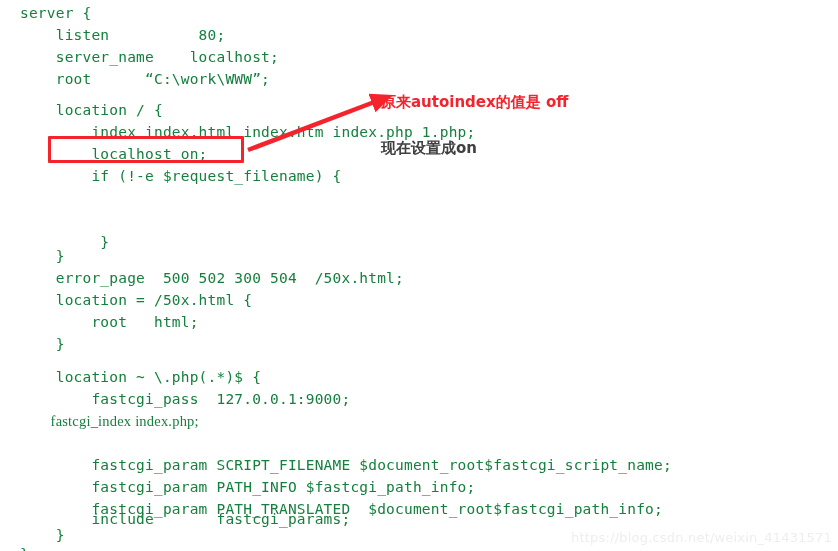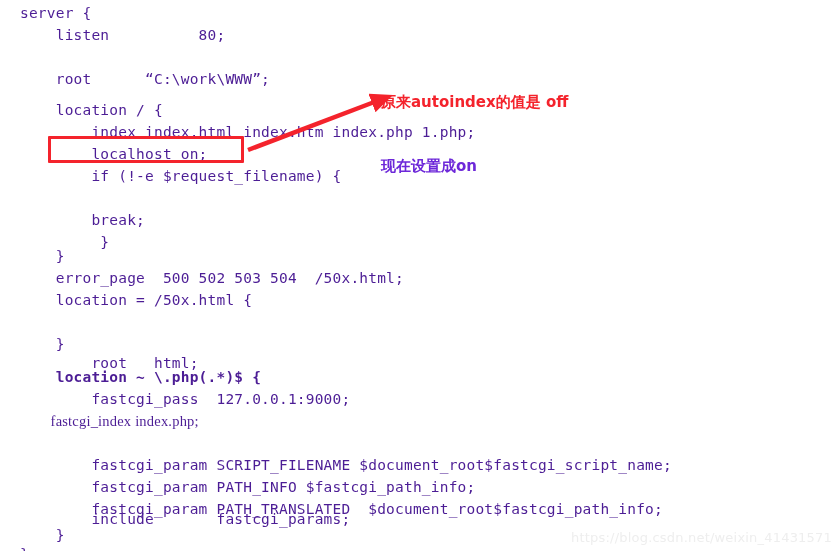--- a/index.html
+++ b/index.html
@@ -24,21 +24,21 @@
     padding: 0;
   }
 
   .code-line {
     position: absolute;
     left: 0;
     white-space: pre;
     font-family: "DejaVu Sans Mono", "Liberation Mono", monospace;
     font-size: 14.5px;
     line-height: 22px;
-    color: #4c1d95;
+    color: #15803d;
     letter-spacing: 0.2px;
   }
 
   
   #overlay {
     position: absolute;
     left: 0;
     top: 0;
     width: 838px;
     height: 551px;
@@ -73,33 +73,33 @@
     letter-spacing: 0.2px;
     white-space: pre;
   }
 </style>
 </head>
 <body>
 
 <div id="code-area">
     <div class="code-line" style="left: 20px; top: 2px;">server {</div>
     <div class="code-line" style="left: 20px; top: 24px; text-align: right;">    listen          80;</div>
+    <div class="code-line" style="left: 20px; top: 46px;">    server_name    localhost;</div>
     <div class="code-line" style="left: 20px; top: 68px;">    root      “C:\work\WWW”;</div>
     <div class="code-line" style="left: 20px; top: 99px;">    location / {</div>
     <div class="code-line" style="left: 20px; top: 121px;">        index index.html index.htm index.php 1.php;</div>
     <div class="code-line" style="left: 20px; top: 143px;">        localhost on;</div>
     <div class="code-line" style="left: 20px; top: 165px; text-align: right;">        if (!-e $request_filename) {</div>
-    <div class="code-line" style="left: 20px; top: 209px;">        break;</div>
     <div class="code-line" style="left: 20px; top: 231px;">         }</div>
     <div class="code-line" style="left: 20px; top: 245px;">    }</div>
-    <div class="code-line" style="left: 20px; top: 267px;">    error_page  500 502 503 504  /50x.html;</div>
+    <div class="code-line" style="left: 20px; top: 267px;">    error_page  500 502 300 504  /50x.html;</div>
     <div class="code-line" style="left: 20px; top: 289px;">    location = /50x.html {</div>
-    <div class="code-line" style="left: 20px; top: 311px; margin-top: 41px;">        root   html;</div>
+    <div class="code-line" style="left: 20px; top: 311px;">        root   html;</div>
     <div class="code-line" style="left: 20px; top: 333px;">    }</div>
-    <div class="code-line" style="left: 20px; top: 366px; font-weight: bold;">    location ~ \.php(.*)$ {</div>
+    <div class="code-line" style="left: 20px; top: 366px;">    location ~ \.php(.*)$ {</div>
     <div class="code-line" style="left: 20px; top: 388px;">        fastcgi_pass  127.0.0.1:9000;</div>
     <div class="code-line" style="left: 20px; top: 410px; font-family: Liberation Serif, serif;">        fastcgi_index index.php;</div>
     <div class="code-line" style="left: 20px; top: 476px;">        fastcgi_param PATH_INFO $fastcgi_path_info;</div>
     <div class="code-line" style="left: 20px; top: 454px;">        fastcgi_param SCRIPT_FILENAME $document_root$fastcgi_script_name;</div>
     <div class="code-line" style="left: 20px; top: 498px;">        fastcgi_param PATH_TRANSLATED  $document_root$fastcgi_path_info;</div>
     <div class="code-line" style="left: 20px; top: 508px;">        include       fastcgi_params;</div>
     <div class="code-line" style="left: 20px; top: 524px;">    }</div>
     <div class="code-line" style="left: 20px; top: 543px;">}</div>
   </div>
 
@@ -111,16 +111,16 @@
     <defs>
       <marker id="arrowhead" markerWidth="5" markerHeight="5" refX="1.2" refY="2.2" orient="auto">
         <polygon points="0,0 5,2.2 0,4.4" fill="#F4232C"></polygon>
       </marker>
     </defs>
     <line id="arrow-line" stroke="#F4232C" stroke-width="4.5" marker-end="url(#arrowhead)" x1="248" y1="150" x2="377" y2="101"></line>
   </svg>
 
   <div class="annot-text" id="note-0" style="left: 381px; top: 92px; color: rgb(244, 35, 44);">原来autoindex的值是 off</div>
 
-  <div class="annot-text" id="note-1" style="left: 381px; top: 156px; color: #6d28d9;">现在设置成on</div>
+  <div class="annot-text" id="note-1" style="left: 381px; top: 138px; color: #404040;">现在设置成on</div>
 </div>
 
 <div id="watermark">https://blog.csdn.net/weixin_41431571</div>
 
 </body></html>

